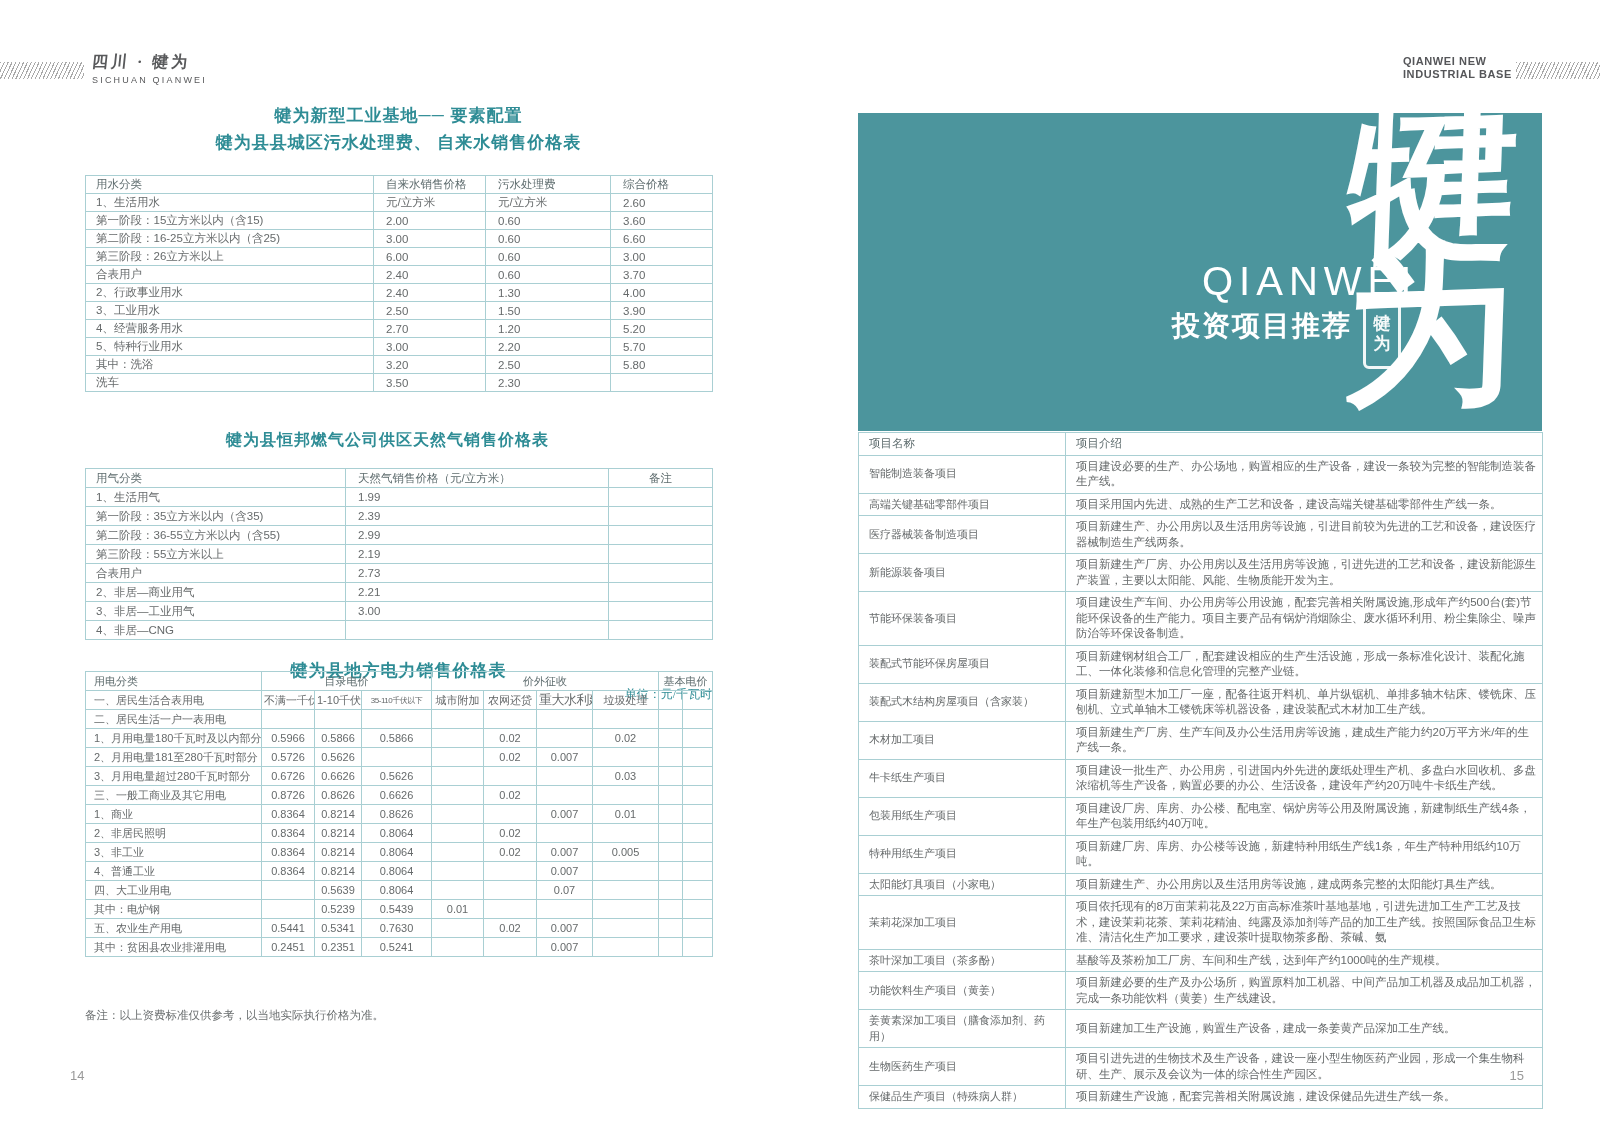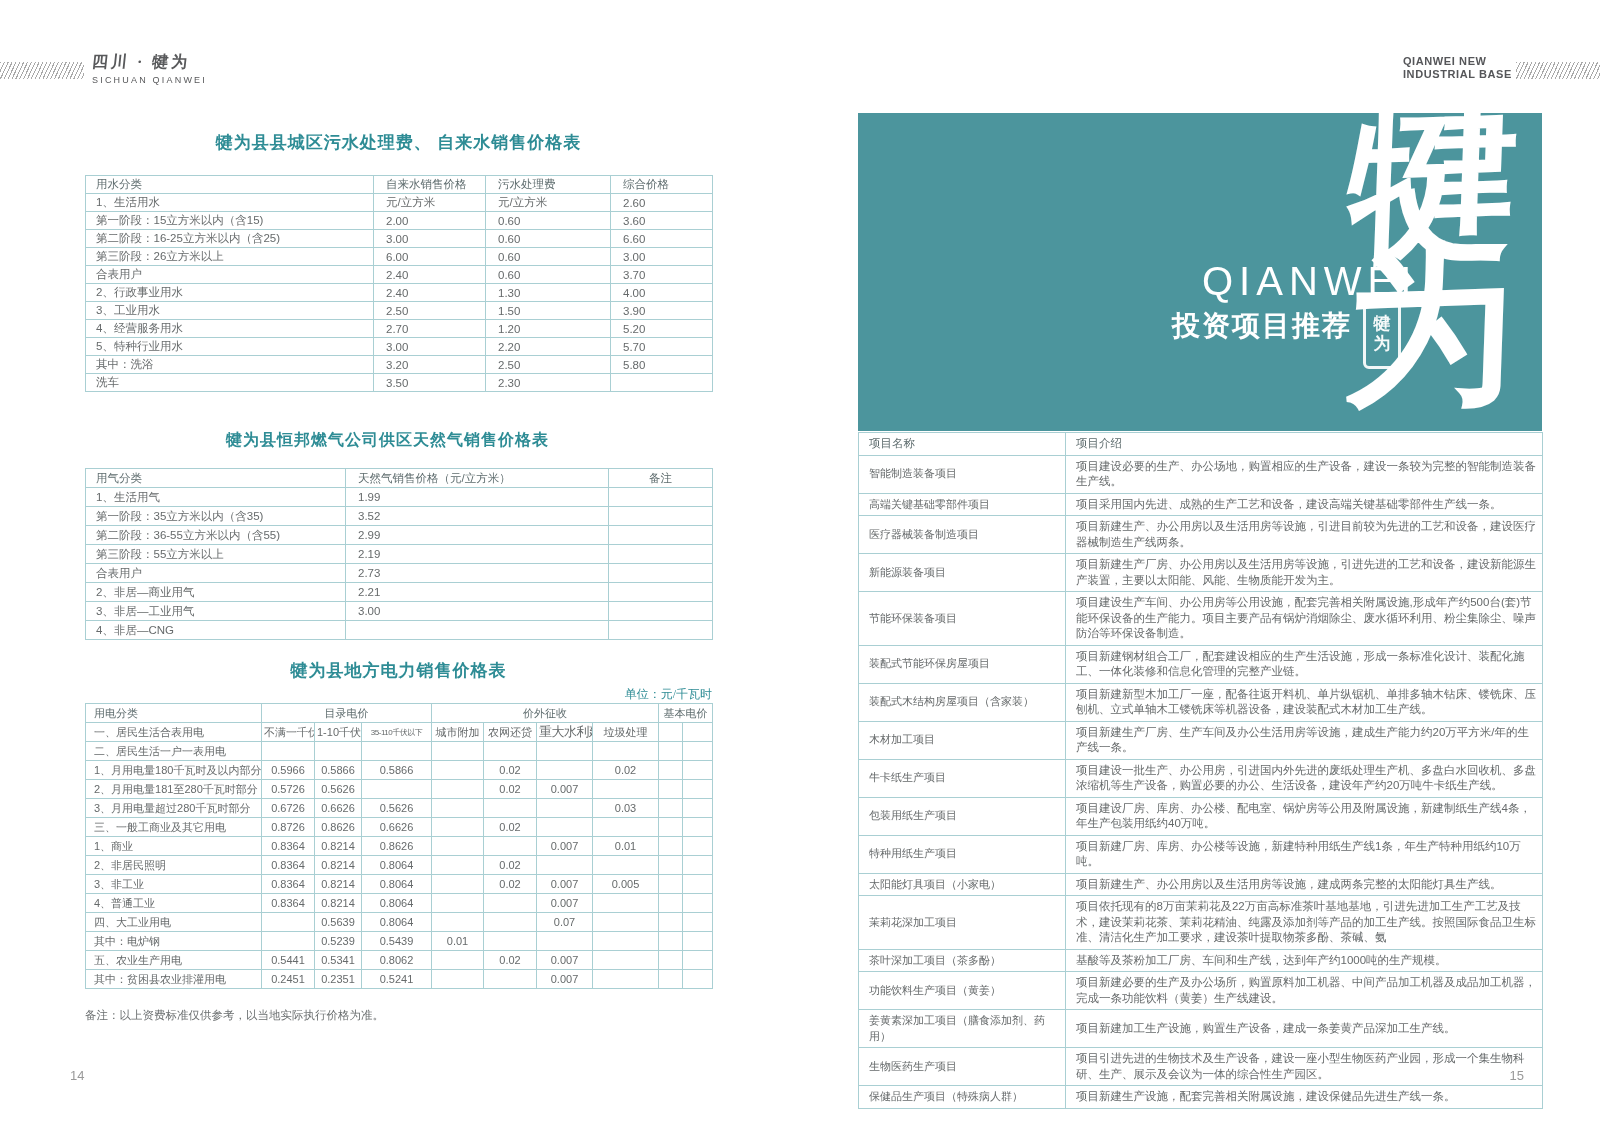--- a/index.html
+++ b/index.html
@@ -32,21 +32,21 @@
   .tbl th{color:#5e6c6e;}
   .tbl td:first-child,.tbl th:first-child{padding-left:10px;}
   .tbl-water{top:175px;}
   .tbl-water td,.tbl-water th{height:18px;}
   .gas-title{position:absolute;left:74px;width:627px;top:430px;text-align:center;color:var(--accent);font-weight:700;font-size:16px;letter-spacing:1px;}
   .tbl-gas{top:468px;}
   .tbl-gas td,.tbl-gas th{height:19px;}
   .tbl-gas th:last-child{text-align:center;padding-left:4px;}
   .power-title{position:absolute;left:85px;width:627px;top:659px;text-align:center;color:var(--accent);font-weight:700;font-size:17px;letter-spacing:1px;}
   .power-unit{position:absolute;left:85px;width:627px;top:686px;text-align:right;color:var(--accent);font-size:12px;font-family:Liberation Serif, serif;}
-  .tbl-power{top:703px;font-size:11px;border-radius:29px;}
+  .tbl-power{top:671px;font-size:11px;border-radius:29px;}
   .tbl-power td,.tbl-power th{height:19px;padding:0 2px;text-align:center;}
   .tbl-power th{text-align:center;}
   .tbl-power th:first-child,.tbl-power td:first-child{text-align:left;padding-left:8px;}
   .tbl-power tbody tr:first-child td:nth-child(4){font-size:8px;letter-spacing:-.5px;}
   .tbl-power tbody tr:first-child td:nth-child(7){font-size:13px;letter-spacing:-.5px;}
   .footnote{position:absolute;left:85px;top:1008px;font-size:11.5px;color:#6b6f70;}
   .pagenum{position:absolute;font-size:13px;color:#9a9a9a;}
   .pagenum-left{left:70px;top:1068px;}
   .pagenum-right{right:76px;top:1068px;}
 
@@ -75,20 +75,21 @@
   <div class="logo-block">
     <div class="logo-callig">四川 · 犍为</div>
     <div class="logo-sub">SICHUAN QIANWEI</div>
   </div>
   <div class="hdr-right">
     <div>QIANWEI NEW</div>
     <div>INDUSTRIAL BASE</div>
   </div>
   <div class="hatch hatch-right"></div>
 
+  <div class="lp-title lp-title1">犍为新型工业基地── 要素配置</div>
   <div class="lp-title lp-title2">犍为县县城区污水处理费、 自来水销售价格表</div>
 
   <table class="tbl tbl-water">
     <colgroup>
         <col style="width:288px">
         <col style="width:112px">
         <col style="width:125px">
         <col style="width:102px">
       </colgroup>
     <thead>
@@ -184,21 +185,21 @@
       </tr>
     </thead>
     <tbody>
         <tr>
           <td>1、生活用气</td>
           <td>1.99</td>
           <td></td>
         </tr>
         <tr>
           <td>第一阶段：35立方米以内（含35)</td>
-          <td>3.52</td>
+          <td>2.39</td>
           <td></td>
         </tr>
         <tr>
           <td>第二阶段：36-55立方米以内（含55)</td>
           <td>2.99</td>
           <td></td>
         </tr>
         <tr>
           <td>第三阶段：55立方米以上</td>
           <td>2.19</td>
@@ -392,21 +393,21 @@
           <td></td>
           <td></td>
           <td></td>
           <td></td>
           <td></td>
         </tr>
         <tr>
           <td>五、农业生产用电</td>
           <td>0.5441</td>
           <td>0.5341</td>
-          <td>0.8062</td>
+          <td>0.7630</td>
           <td></td>
           <td>0.02</td>
           <td>0.007</td>
           <td></td>
           <td></td>
           <td></td>
         </tr>
         <tr>
           <td>其中：贫困县农业排灌用电</td>
           <td>0.2451</td>

